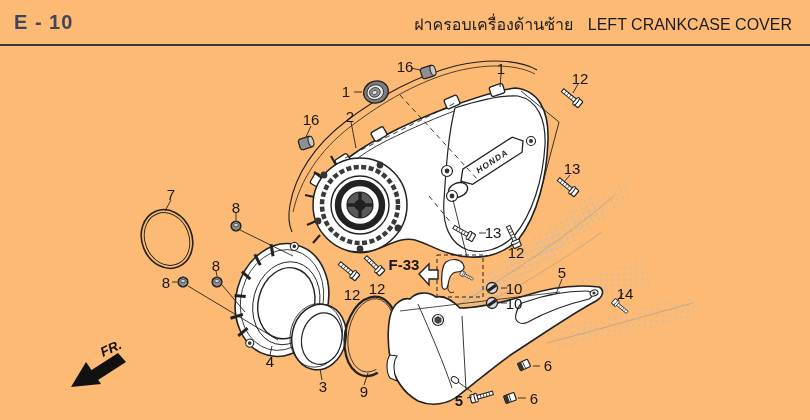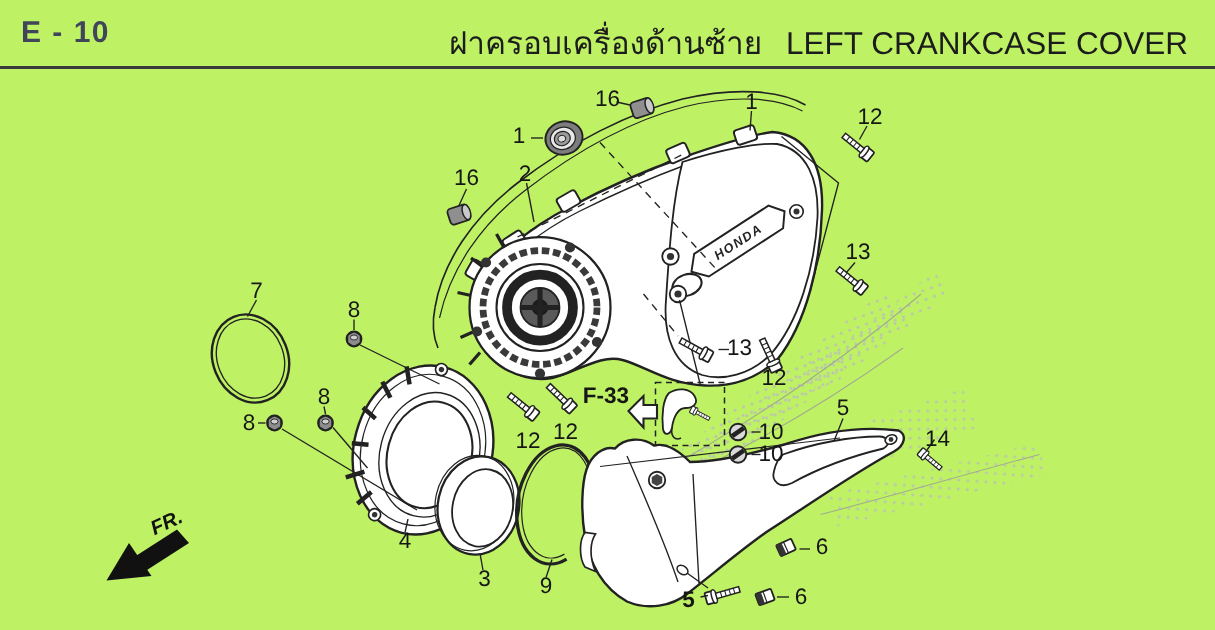--- a/index.html
+++ b/index.html
@@ -1,20 +1,20 @@
 <!DOCTYPE html>
 <html><head>
 <meta charset="utf-8">
 <style>
   html,body{margin:0;padding:0;background:#fff;}
-  #page{position:relative;width:810px;height:420px;background:#bef264;overflow:hidden;
+  #page{position:relative;width:810px;height:420px;background:#fdba74;overflow:hidden;
         font-family:"Liberation Sans","DejaVu Sans",sans-serif;}
   #hdr{position:absolute;left:0;top:0;width:810px;height:45px;}
   #page-code{position:absolute;left:14px;top:11px;font-size:20px;letter-spacing:1px;color:#40455a;font-weight:bold;}
-  #title{position:absolute;right:18px;top:12px;font-size:21px;color:#1c1c1c;white-space:nowrap;}
+  #title{position:absolute;right:18px;top:12px;font-size:16px;color:#1c1c1c;white-space:nowrap;}
   #title .th{margin-right:10px;}
   #divider{position:absolute;left:0;top:44px;width:810px;height:0;border-top:2px solid #3a3a3a;}
   #diagram-svg{position:absolute;left:0;top:0;}
   #callout-layer{position:absolute;left:0;top:0;width:810px;height:420px;pointer-events:none;}
   .callout{position:absolute;transform:translate(-50%,-50%);font-size:15px;color:#161616;white-space:nowrap;}
   .callout.bold{font-weight:bold;}
 </style>
 </head>
 <body>
 

